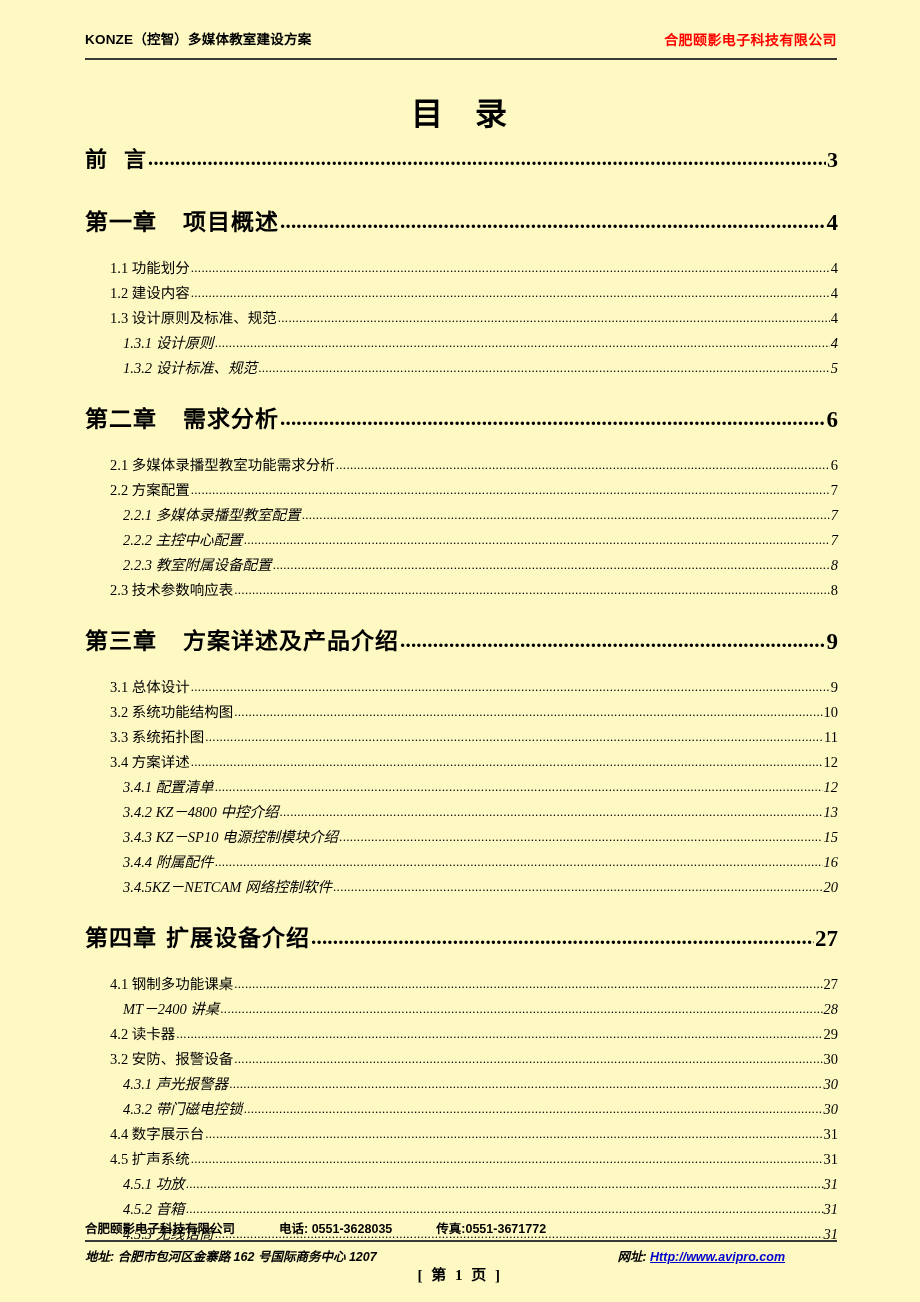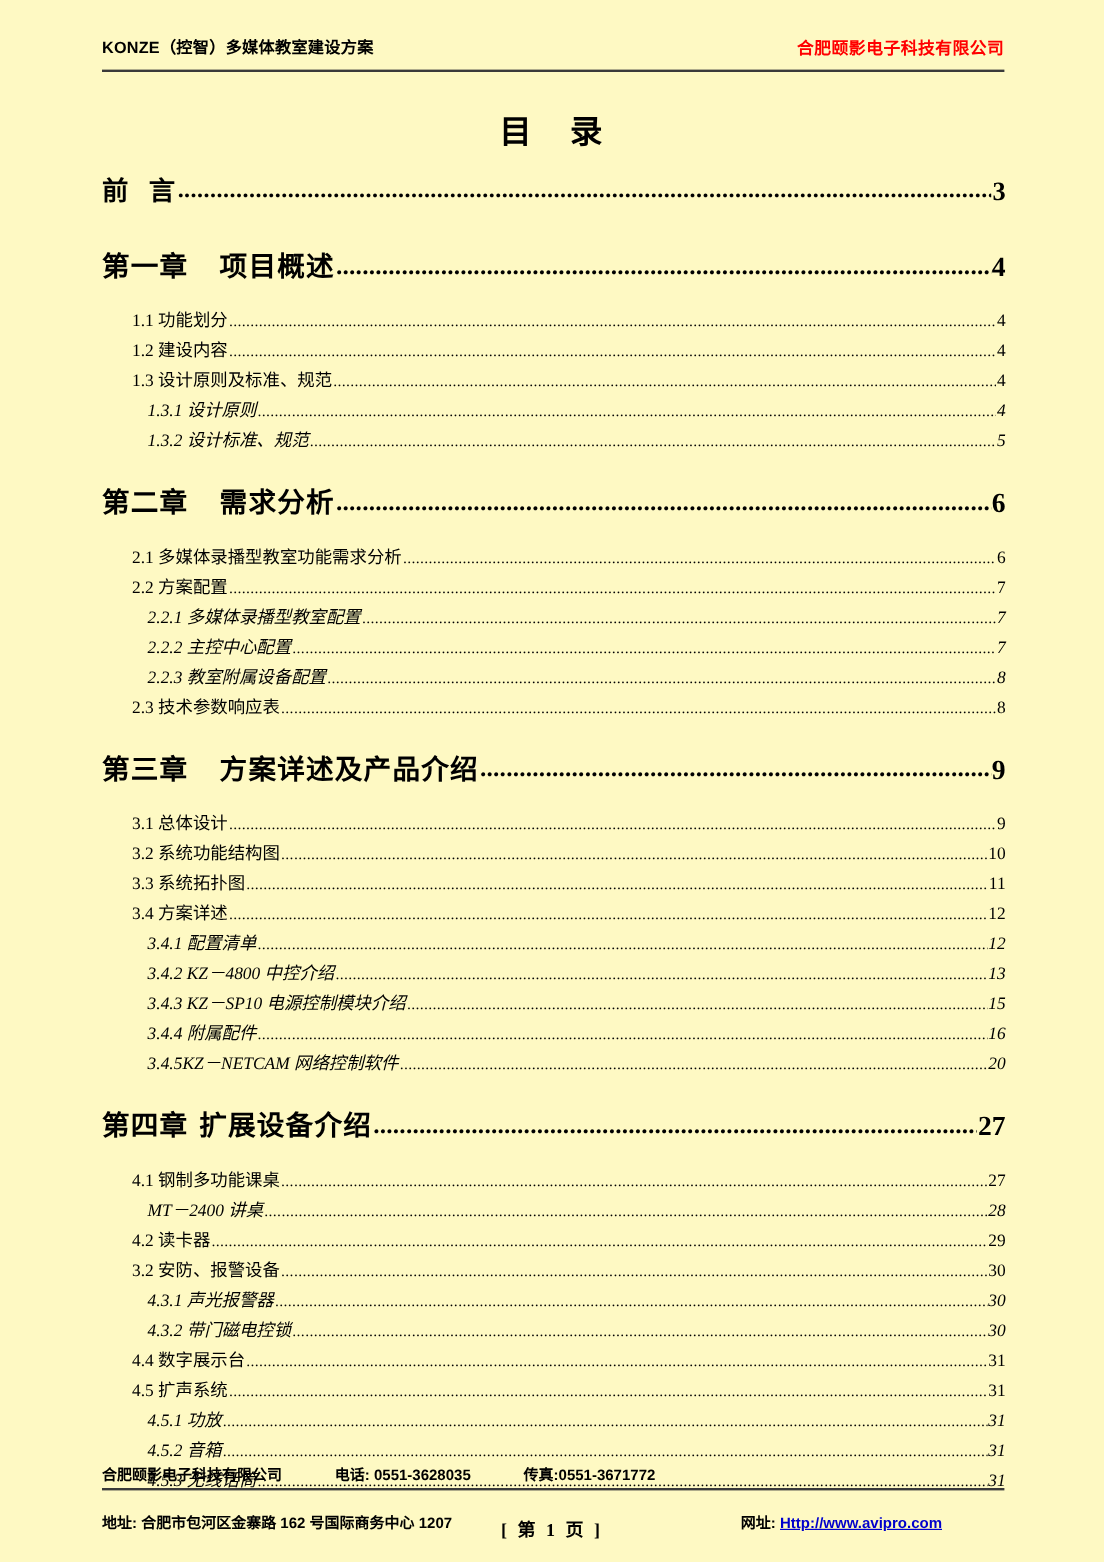--- a/index.html
+++ b/index.html
@@ -55,21 +55,21 @@
   }
 
   
   .toc-title {
     position: absolute;
     left: 0;
     top: 88px;
     width: 920px;
     text-align: center;
     font-family: "Liberation Serif", "DejaVu Serif", serif;
-    font-size: 27px;
+    font-size: 32px;
     font-weight: bold;
     letter-spacing: 2px;
     color: #000000;
   }
   .toc-title .gap { display: inline-block; width: 30px; }
 
   
   .toc-body {
     position: absolute;
     left: 85px;
@@ -168,22 +168,23 @@
     padding-bottom: 3px;
     border-bottom: 2.2px solid #3a3a3a;
     white-space: nowrap;
   }
   .footer-line-1 .company { margin-right: 44px; }
   .footer-line-1 .tel { margin-right: 44px; }
   .footer-line-2 {
     display: flex;
     align-items: baseline;
     justify-content: space-between;
-    padding-top: 16px;
-    white-space: nowrap;
+    padding-top: 4px;
+    white-space: nowrap;
+    font-style: italic;
   }
   .footer-line-2 .addr { }
   .footer-line-2 .web { margin-right: 52px; }
   .web-link {
     color: #0000cc;
     text-decoration: underline;
   }
   .page-indicator {
     position: absolute;
     left: 0;

